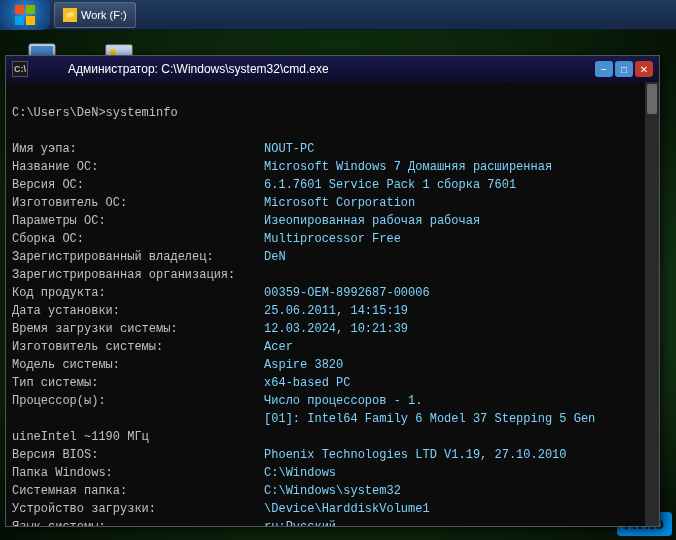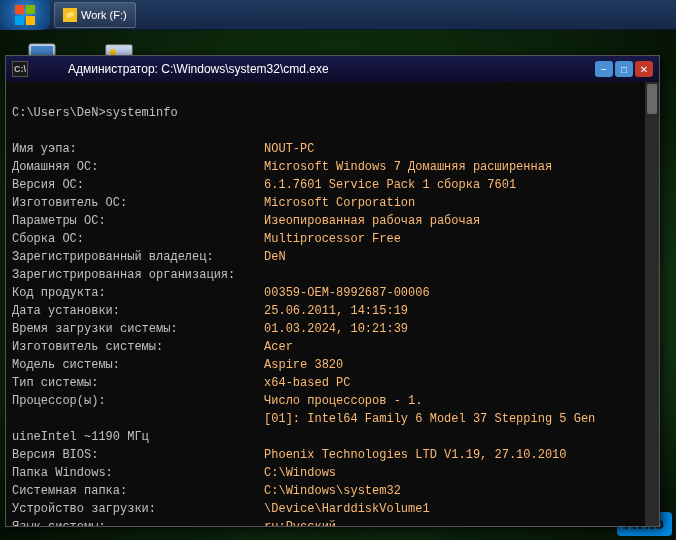--- a/index.html
+++ b/index.html
@@ -259,21 +259,21 @@
       border-radius: 2px;
     }
 
     .cmd-label {
       color: #c0c0c0;
       min-width: 240px;
       display: inline-block;
     }
 
     .cmd-value {
-      color: #fdba74;
+      color: #7dd3fc;
     }
 
     
     .avito-badge {
       position: absolute;
       bottom: 4px;
       right: 4px;
       background: #0087e0;
       color: #0f172a;
       font-size: 16px;
@@ -337,30 +337,30 @@
         <button class="window-btn minimize">−</button>
         <button class="window-btn maximize">□</button>
         <button class="window-btn close">✕</button>
       </div>
     </div>
     <div class="cmd-body">
       <div class="cmd-content">
 <span>C:\Users\DeN&gt;systeminfo</span>
 
 <span><span class="cmd-label">Имя уэпа:                          </span><span class="cmd-value">NOUT-PC</span></span>
-<span><span class="cmd-label">Домашняя ОС:                       </span><span class="cmd-value">Microsoft Windows 7 Домашняя расширенная</span></span>
+<span><span class="cmd-label">Название ОС:                       </span><span class="cmd-value">Microsoft Windows 7 Домашняя расширенная</span></span>
 <span><span class="cmd-label">Версия ОС:                         </span><span class="cmd-value">6.1.7601 Service Pack 1 сборка 7601</span></span>
 <span><span class="cmd-label">Изготовитель ОС:                   </span><span class="cmd-value">Microsoft Corporation</span></span>
 <span><span class="cmd-label">Параметры ОС:                      </span><span class="cmd-value">Изеопированная рабочая рабочая</span></span>
 <span><span class="cmd-label">Сборка ОС:                         </span><span class="cmd-value">Multiprocessor Free</span></span>
 <span><span class="cmd-label">Зарегистрированный владелец:       </span><span class="cmd-value">DeN</span></span>
 <span><span class="cmd-label">Зарегистрированная организация:    </span><span class="cmd-value"></span></span>
 <span><span class="cmd-label">Код продукта:                      </span><span class="cmd-value">00359-OEM-8992687-00006</span></span>
 <span><span class="cmd-label">Дата установки:                    </span><span class="cmd-value">25.06.2011, 14:15:19</span></span>
-<span><span class="cmd-label">Время загрузки системы:            </span><span class="cmd-value">01.03.2024, 10:21:39</span></span>
+<span><span class="cmd-label">Время загрузки системы:            </span><span class="cmd-value">12.03.2024, 10:21:39</span></span>
 <span><span class="cmd-label">Изготовитель системы:              </span><span class="cmd-value">Acer</span></span>
 <span><span class="cmd-label">Модель системы:                    </span><span class="cmd-value">Aspire 3820</span></span>
 <span><span class="cmd-label">Тип системы:                       </span><span class="cmd-value">x64-based PC</span></span>
 <span><span class="cmd-label">Процессор(ы):                      </span><span class="cmd-value">Число процессоров - 1.</span></span>
 <span><span class="cmd-label">                                   </span><span class="cmd-value">[01]: Intel64 Family 6 Model 37 Stepping 5 Gen</span></span>
 <span><span class="cmd-label">uineIntel ~1190 МГц</span></span>
 <span><span class="cmd-label">Версия BIOS:                       </span><span class="cmd-value">Phoenix Technologies LTD V1.19, 27.10.2010</span></span>
 <span><span class="cmd-label">Папка Windows:                     </span><span class="cmd-value">C:\Windows</span></span>
 <span><span class="cmd-label">Системная папка:                   </span><span class="cmd-value">C:\Windows\system32</span></span>
 <span><span class="cmd-label">Устройство загрузки:               </span><span class="cmd-value">\Device\HarddiskVolume1</span></span>

